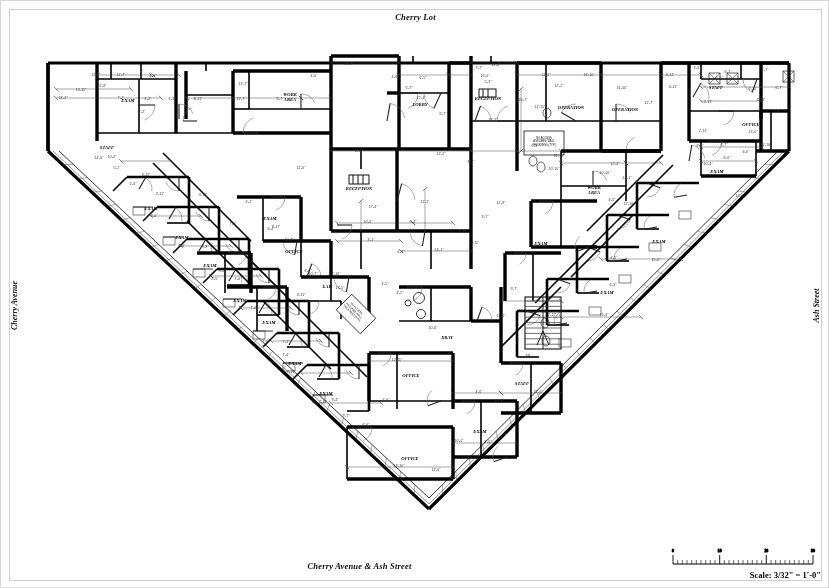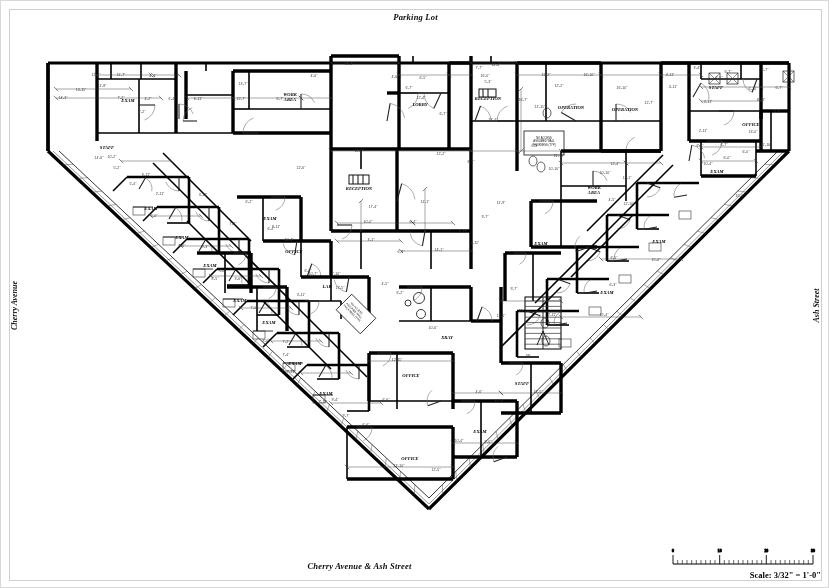--- a/index.html
+++ b/index.html
@@ -119,21 +119,21 @@
 <body>
 
 <div id="page">
 
   <div id="sheet-inner"></div>
   <div class="edge-line" id="edge-left"></div>
   <div class="edge-line" id="edge-right"></div>
   <div class="edge-line" id="edge-top"></div>
   <div class="edge-line" id="edge-bot"></div>
 
-  <div id="title-parking">Parking Lot</div>
+  <div id="title-parking">Cherry Lot</div>
   <div id="title-bottom">Cherry Avenue &amp; Ash Street</div>
 
   <div class="street-label" id="street-left">Cherry Avenue</div>
   <div class="street-label" id="street-right">Ash Street</div>
 
   <svg id="plan-svg" viewBox="0 0 829 588">
     <g id="g-structure">
         <path d="M 47 62 L 788 62" stroke="#000000" stroke-width="3.2" fill="none" stroke-linecap="butt"></path>
         <path d="M 47 62 L 47 150" stroke="#000000" stroke-width="3.2" fill="none" stroke-linecap="butt"></path>
         <path d="M 788 62 L 788 150" stroke="#000000" stroke-width="3.2" fill="none" stroke-linecap="butt"></path>

